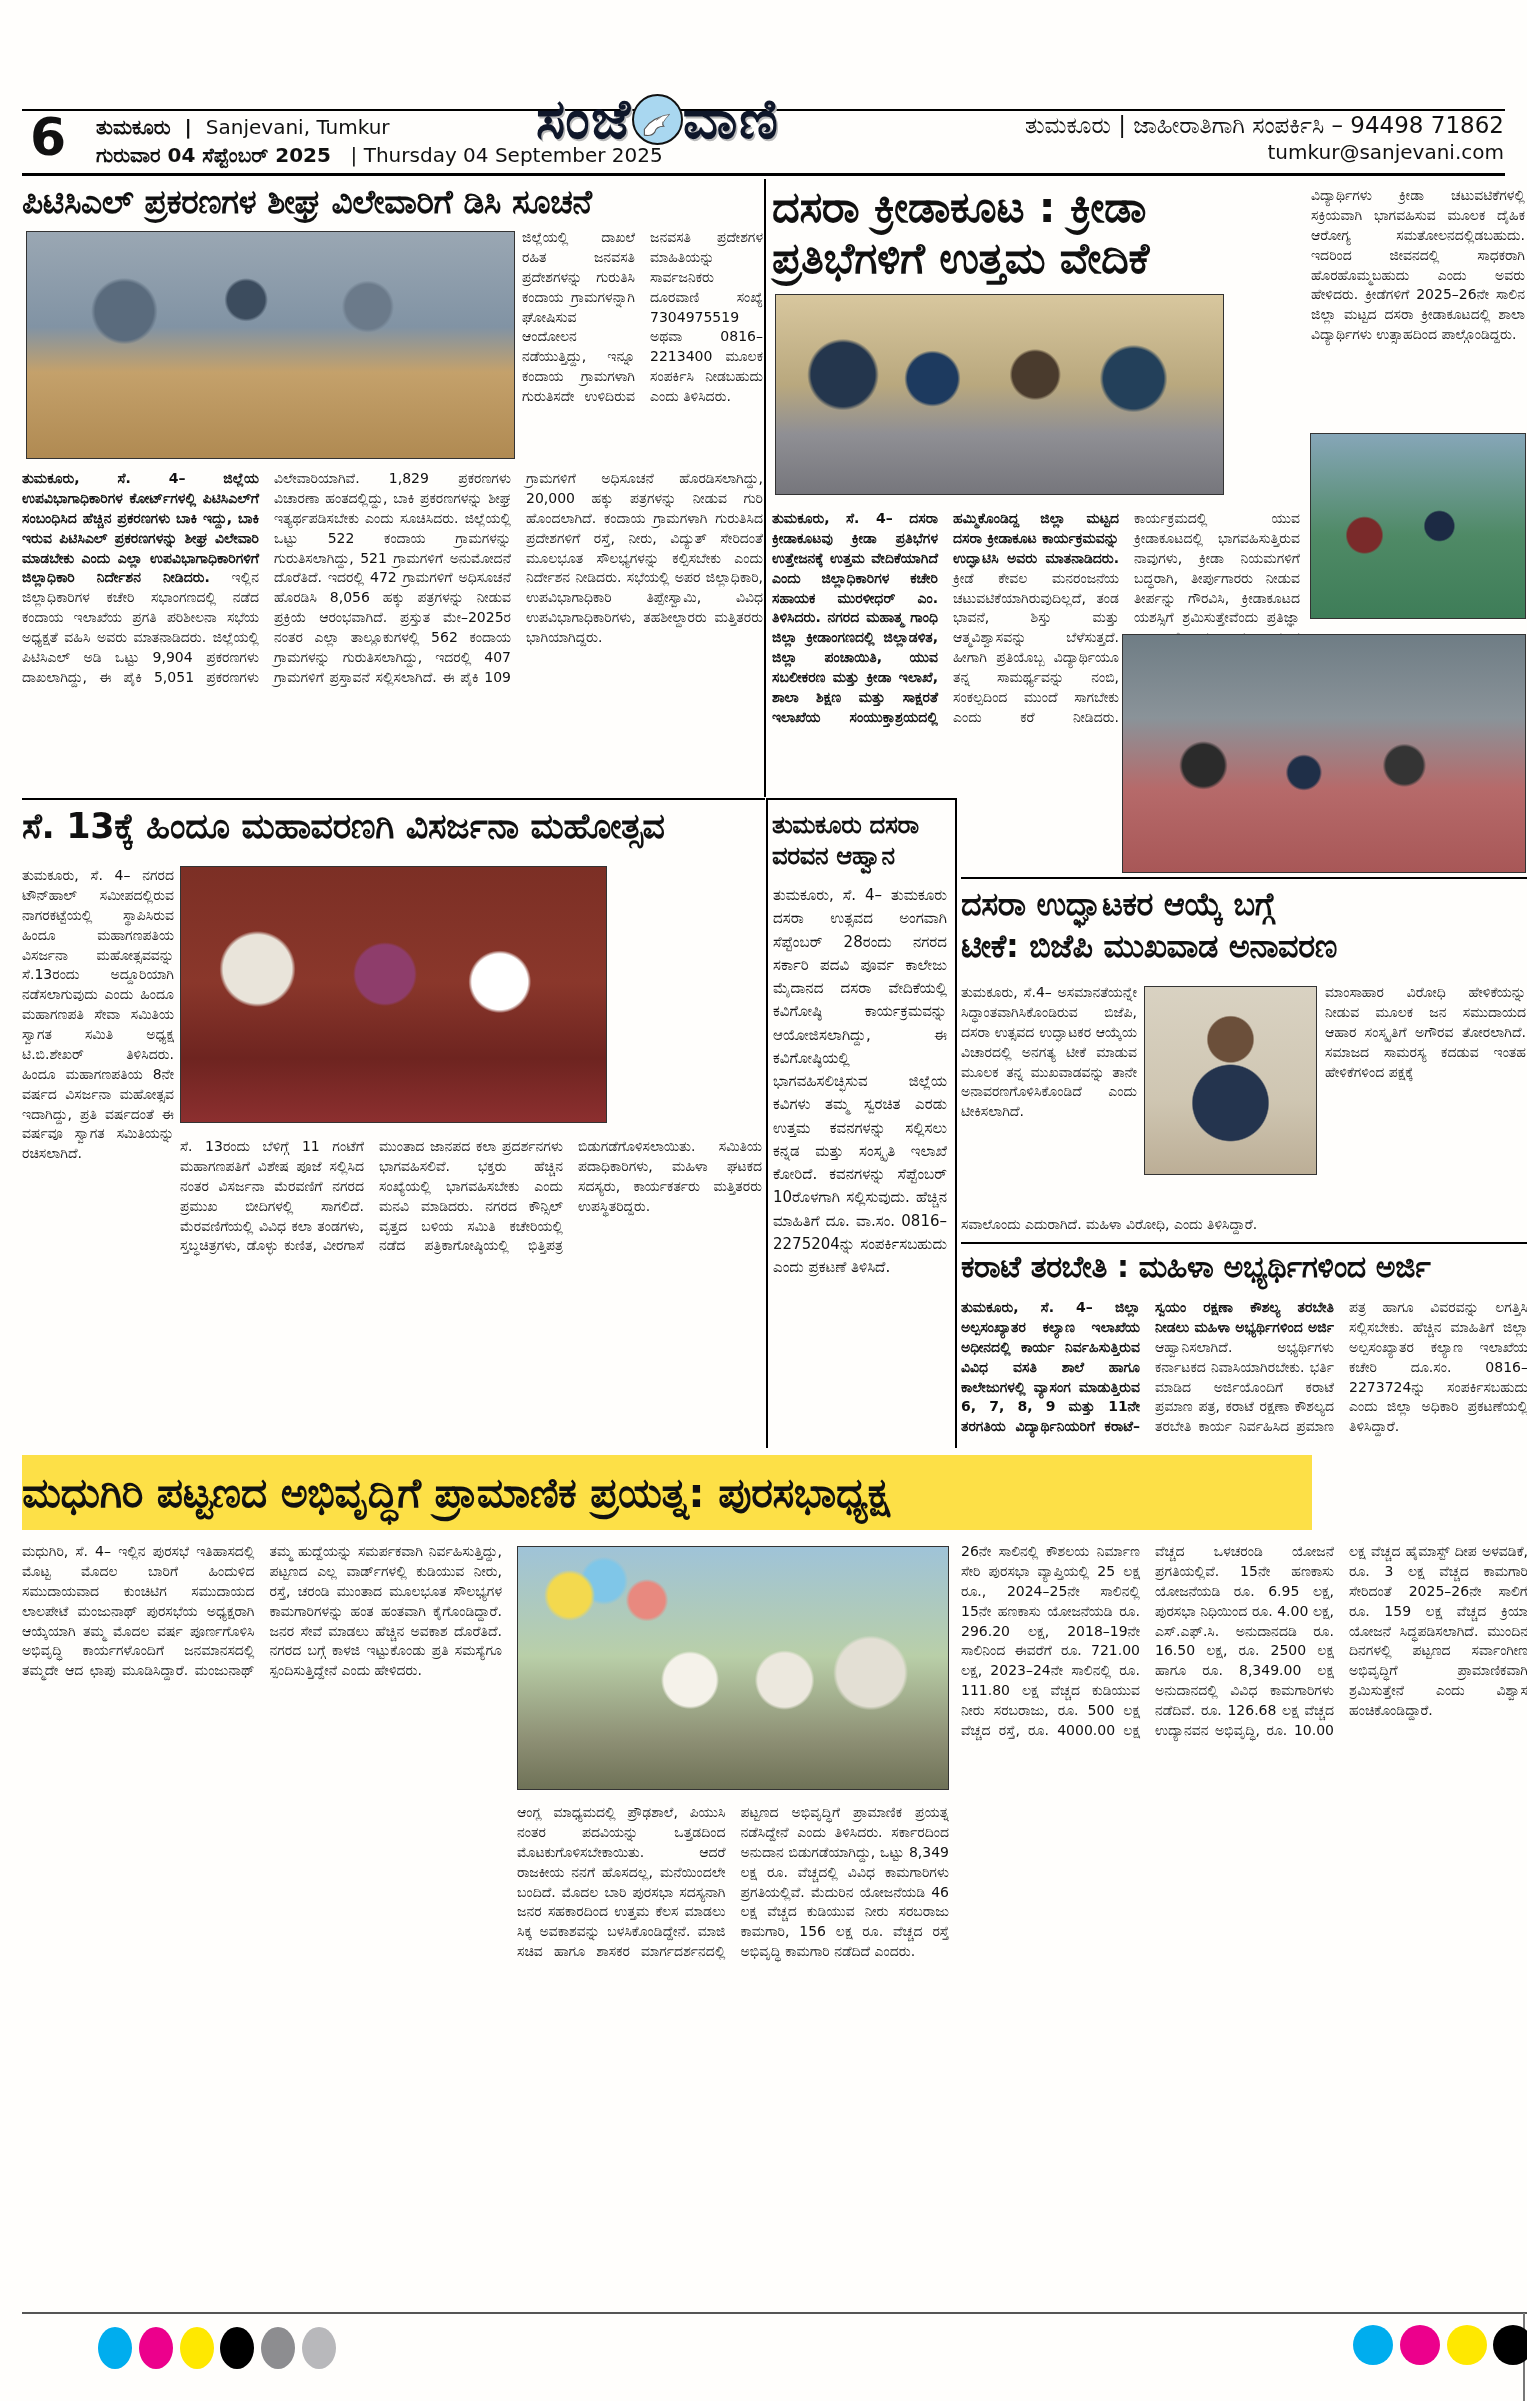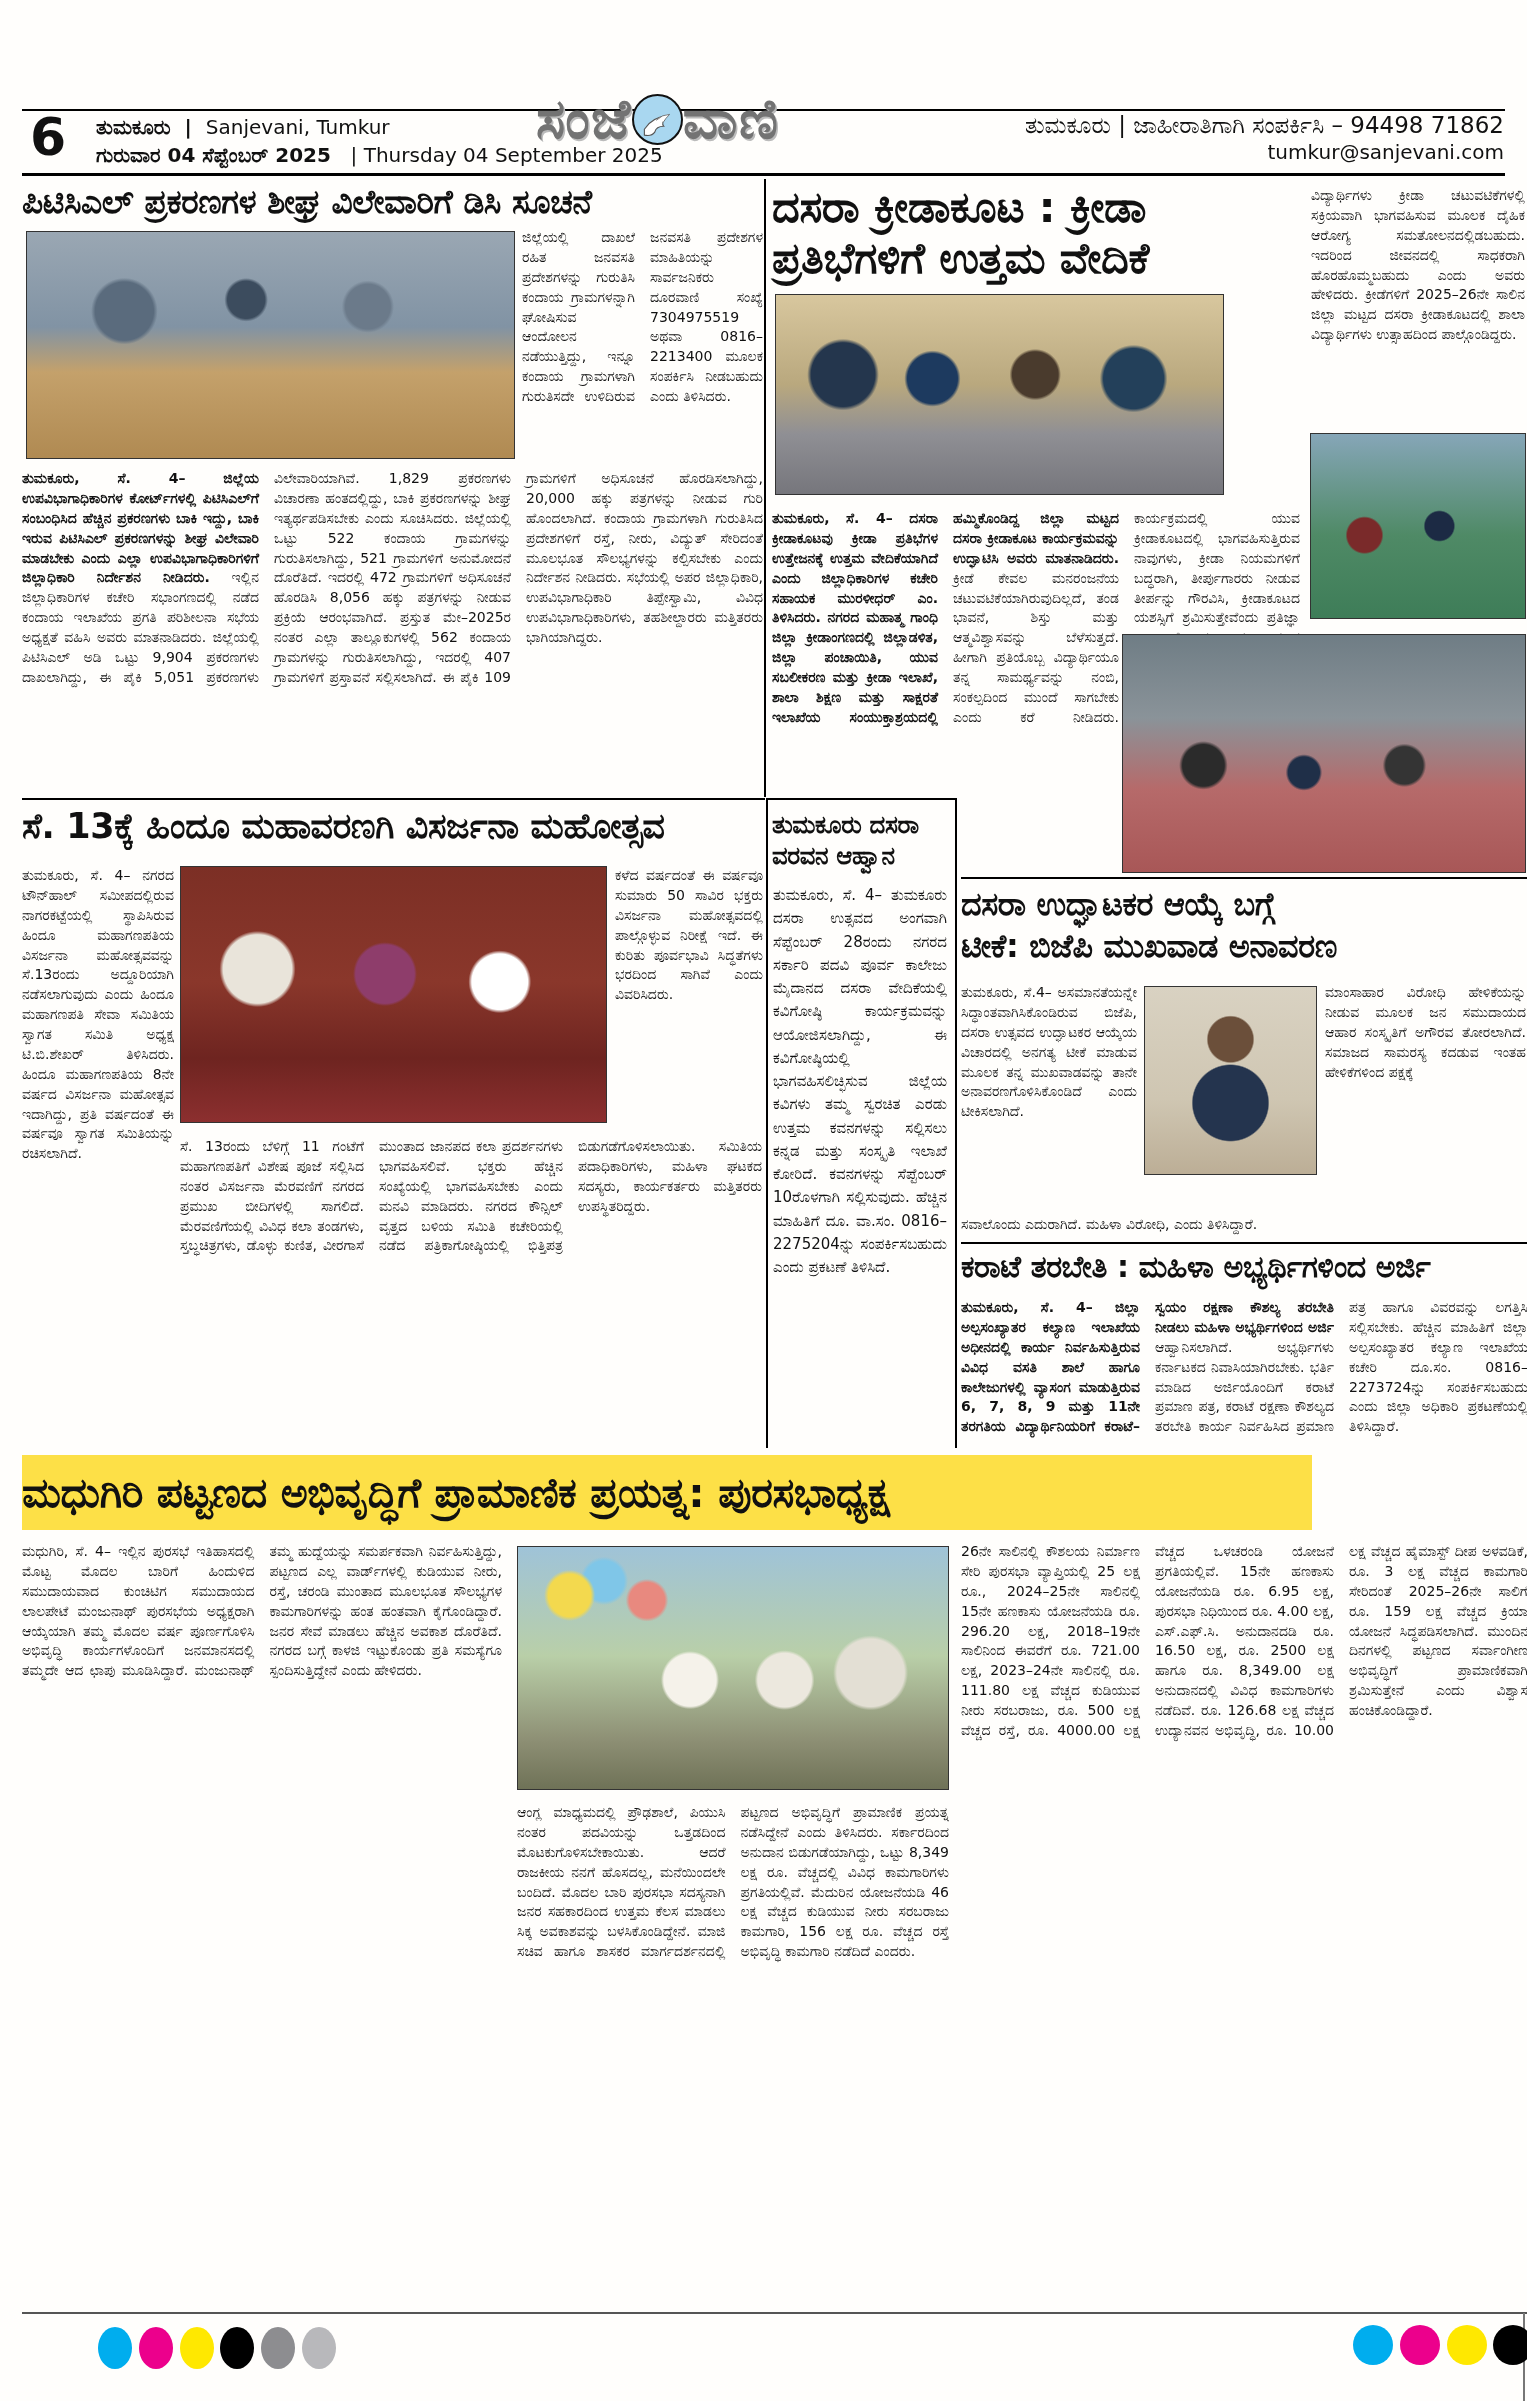--- a/index.html
+++ b/index.html
@@ -10,21 +10,21 @@
   .vr{position:absolute;background:#000;}
   .body-txt{font-size:14px;line-height:1.42;text-align:justify;text-justify:inter-word;
             word-break:break-word;overflow:hidden;}
   .cols2{column-count:2;column-gap:15px;}
   .cols3{column-count:3;column-gap:15px;}
   .headline{font-weight:bold;letter-spacing:-0.4px;}
   .photo{position:absolute;border:0.7px solid #333;box-sizing:border-box;}
   .dot{display:inline-block;margin-right:3px;}
   .dot-ellipse{width:34px;height:42px;border-radius:50%;}
   .dot-circle{width:40px;height:40px;border-radius:50%;}
-  .masthead{font-weight:bold;font-size:55px;letter-spacing:1.5px;color:#737373;
+  .masthead{font-weight:bold;font-size:55px;letter-spacing:1.5px;color:#0f172a;
             text-shadow:1.5px 1.5px 0 #bbb;}
   .dove-circle{display:inline-block;width:47px;height:47px;border-radius:50%;
                background:#a9d7f0;border:2.2px solid #111;vertical-align:-7.4px;
                position:relative;overflow:hidden;}
 </style>
 </head>
 <body>
 
 <div id="page">
 
@@ -101,21 +101,20 @@
 
   <div class="abs body-txt" style="left:22px;top:866px;width:152px;height:581px">ತುಮಕೂರು, ಸೆ. 4– ನಗರದ ಟೌನ್‌ಹಾಲ್ ಸಮೀಪದಲ್ಲಿರುವ ನಾಗರಕಟ್ಟೆಯಲ್ಲಿ ಸ್ಥಾಪಿಸಿರುವ ಹಿಂದೂ ಮಹಾಗಣಪತಿಯ ವಿಸರ್ಜನಾ ಮಹೋತ್ಸವವನ್ನು ಸೆ.13ರಂದು ಅದ್ದೂರಿಯಾಗಿ ನಡೆಸಲಾಗುವುದು ಎಂದು ಹಿಂದೂ ಮಹಾಗಣಪತಿ ಸೇವಾ ಸಮಿತಿಯ ಸ್ವಾಗತ ಸಮಿತಿ ಅಧ್ಯಕ್ಷ ಟಿ.ಬಿ.ಶೇಖರ್ ತಿಳಿಸಿದರು. ಹಿಂದೂ ಮಹಾಗಣಪತಿಯ 8ನೇ ವರ್ಷದ ವಿಸರ್ಜನಾ ಮಹೋತ್ಸವ ಇದಾಗಿದ್ದು, ಪ್ರತಿ ವರ್ಷದಂತೆ ಈ ವರ್ಷವೂ ಸ್ವಾಗತ ಸಮಿತಿಯನ್ನು ರಚಿಸಲಾಗಿದೆ.</div>
 
   <div class="photo" style="left:180px;top:866px;width:427px;height:257px;
        background:
          radial-gradient(circle at 18% 40%, #e9e4da 0 9%, transparent 10%),
          radial-gradient(circle at 48% 42%, #8e3d6b 0 11%, transparent 12%),
          radial-gradient(circle at 75% 45%, #fff 0 8%, transparent 9%),
          linear-gradient(180deg,#7c2f25 0%,#8a372b 45%,#6e2420 75%,#8c2f2f 100%)"></div>
 
-  <div class="abs body-txt" style="left:615px;top:866px;width:148px;height:257px">ಕಳೆದ ವರ್ಷದಂತೆ ಈ ವರ್ಷವೂ ಸುಮಾರು 50 ಸಾವಿರ ಭಕ್ತರು ವಿಸರ್ಜನಾ ಮಹೋತ್ಸವದಲ್ಲಿ ಪಾಲ್ಗೊಳ್ಳುವ ನಿರೀಕ್ಷೆ ಇದೆ. ಈ ಕುರಿತು ಪೂರ್ವಭಾವಿ ಸಿದ್ಧತೆಗಳು ಭರದಿಂದ ಸಾಗಿವೆ ಎಂದು ವಿವರಿಸಿದರು.</div>
 
   <div class="abs body-txt cols3" style="left:180px;top:1137px;width:582px;height:310px">ಸೆ. 13ರಂದು ಬೆಳಿಗ್ಗೆ 11 ಗಂಟೆಗೆ ಮಹಾಗಣಪತಿಗೆ ವಿಶೇಷ ಪೂಜೆ ಸಲ್ಲಿಸಿದ ನಂತರ ವಿಸರ್ಜನಾ ಮೆರವಣಿಗೆ ನಗರದ ಪ್ರಮುಖ ಬೀದಿಗಳಲ್ಲಿ ಸಾಗಲಿದೆ. ಮೆರವಣಿಗೆಯಲ್ಲಿ ವಿವಿಧ ಕಲಾ ತಂಡಗಳು, ಸ್ತಬ್ಧಚಿತ್ರಗಳು, ಡೊಳ್ಳು ಕುಣಿತ, ವೀರಗಾಸೆ ಮುಂತಾದ ಜಾನಪದ ಕಲಾ ಪ್ರದರ್ಶನಗಳು ಭಾಗವಹಿಸಲಿವೆ. ಭಕ್ತರು ಹೆಚ್ಚಿನ ಸಂಖ್ಯೆಯಲ್ಲಿ ಭಾಗವಹಿಸಬೇಕು ಎಂದು ಮನವಿ ಮಾಡಿದರು. ನಗರದ ಕೌನ್ಸಿಲ್ ವೃತ್ತದ ಬಳಿಯ ಸಮಿತಿ ಕಚೇರಿಯಲ್ಲಿ ನಡೆದ ಪತ್ರಿಕಾಗೋಷ್ಠಿಯಲ್ಲಿ ಭಿತ್ತಿಪತ್ರ ಬಿಡುಗಡೆಗೊಳಿಸಲಾಯಿತು. ಸಮಿತಿಯ ಪದಾಧಿಕಾರಿಗಳು, ಮಹಿಳಾ ಘಟಕದ ಸದಸ್ಯರು, ಕಾರ್ಯಕರ್ತರು ಮತ್ತಿತರರು ಉಪಸ್ಥಿತರಿದ್ದರು.</div>
 
   <div class="vr" style="left:766px;top:798px;width:1.5px;height:650px"></div>
   <div class="vr" style="left:955px;top:798px;width:1.5px;height:650px"></div>
   <div class="hr" style="left:766px;top:798px;width:191px;height:2.2px"></div>
 
   <div class="abs headline" style="left:772px;top:810px;width:177px;font-size:24.4px;line-height:1.25">
     <div>ತುಮಕೂರು ದಸರಾ</div>
     <div>ವರವನ ಆಹ್ವಾನ</div>

